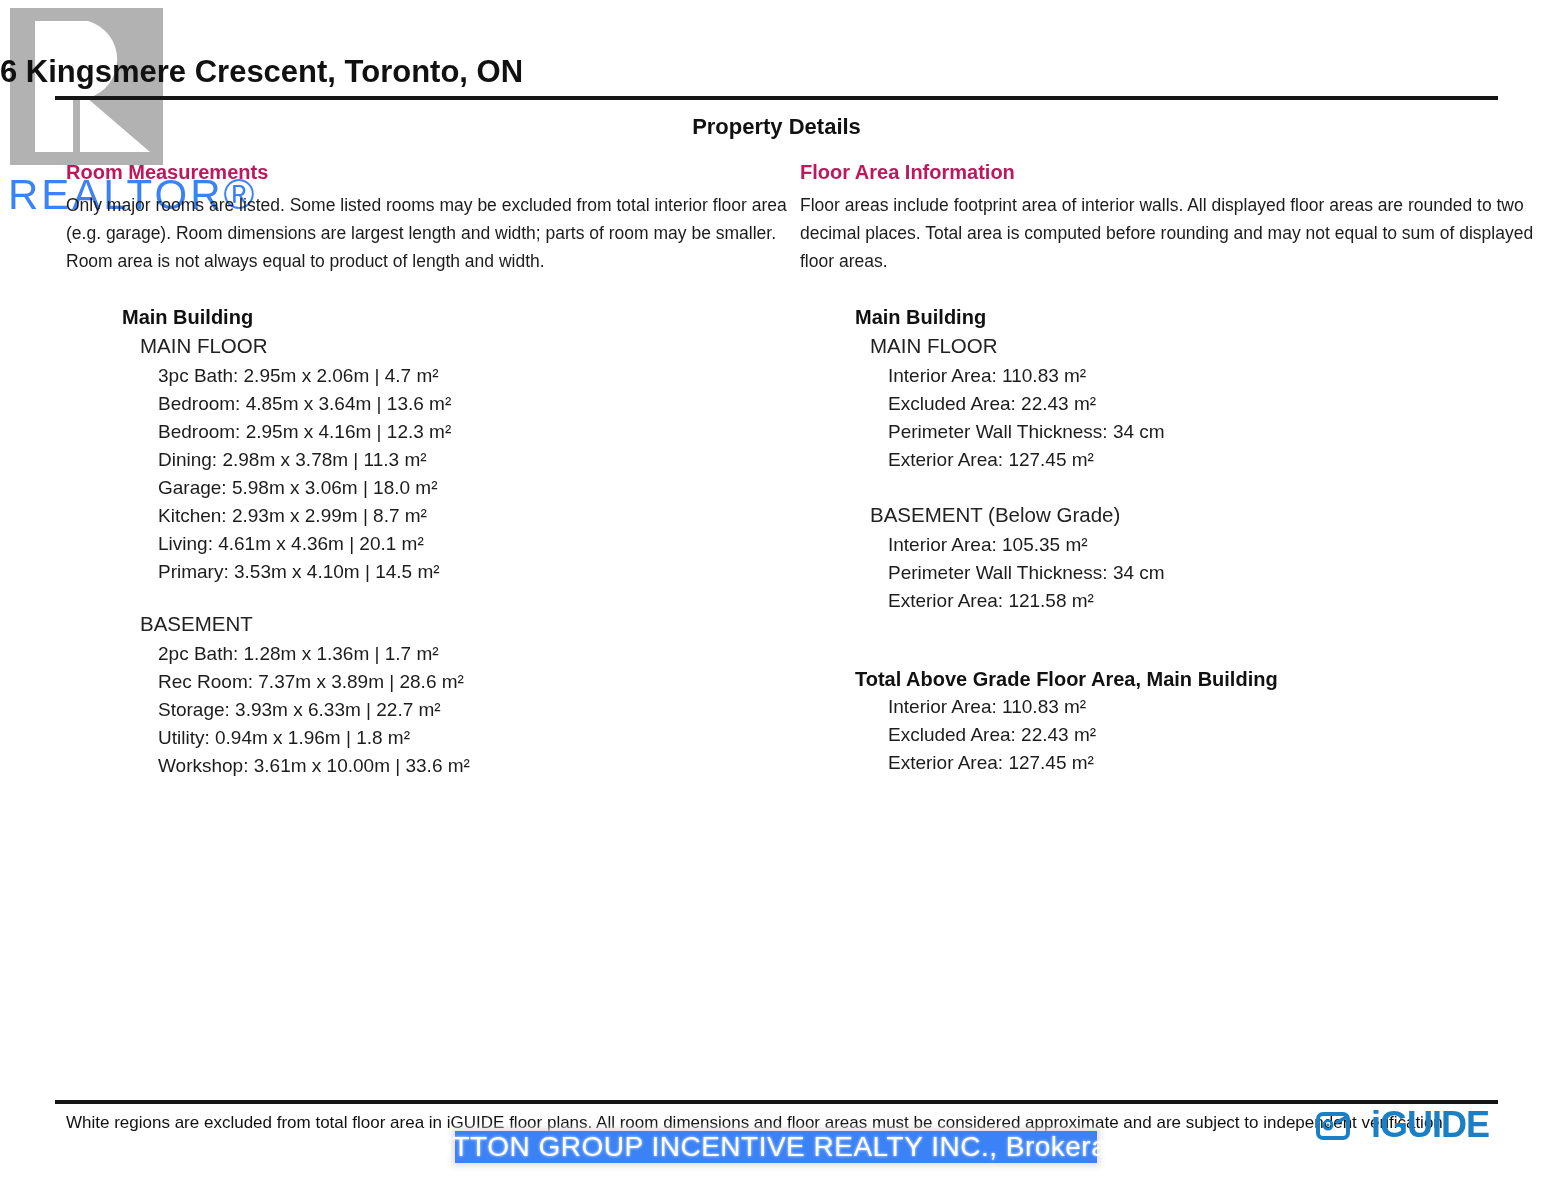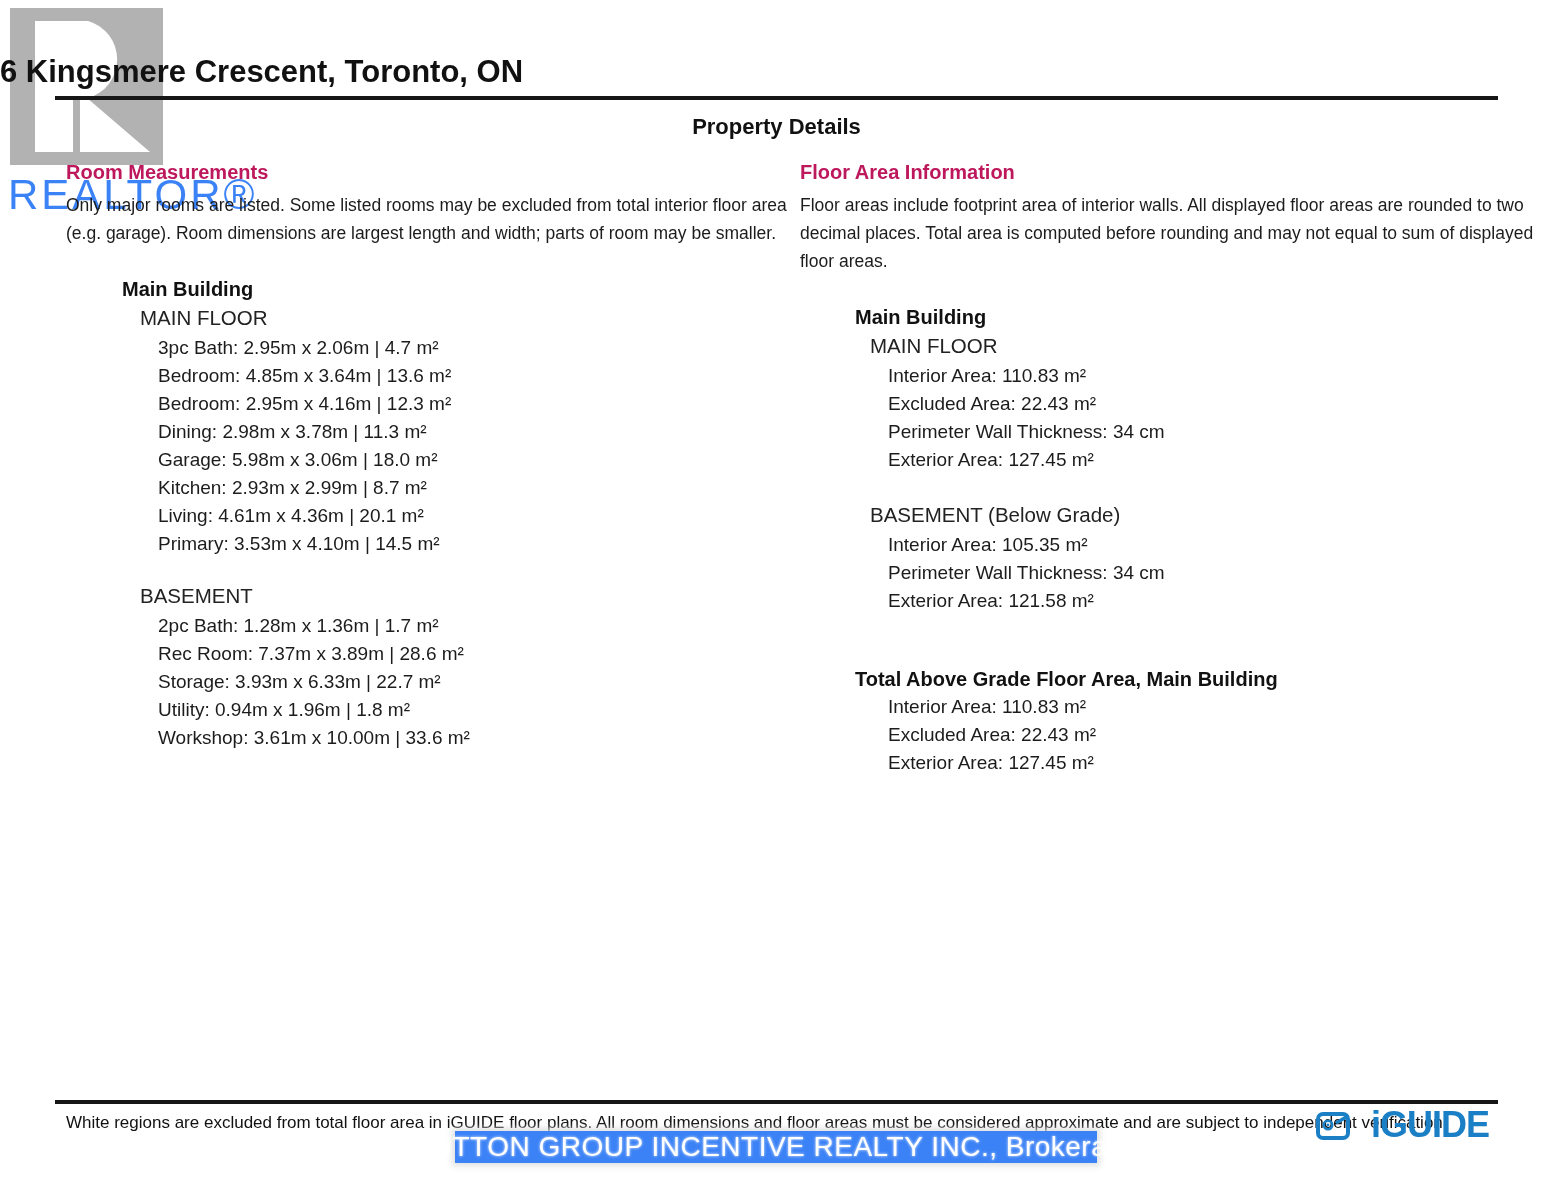--- a/index.html
+++ b/index.html
@@ -101,20 +101,21 @@
     <h1 class="page-title">6 Kingsmere Crescent, Toronto, ON</h1>
     <div class="header-rule"></div>
     <h2 class="page-subtitle">Property Details</h2>
   </div>
 
   <div class="col col-left">
     <div class="section-heading">Room Measurements</div>
     <div class="section-desc">
       <div class="desc-line">Only major rooms are listed. Some listed rooms may be excluded from total interior floor area</div>
       <div class="desc-line">(e.g. garage). Room dimensions are largest length and width; parts of room may be smaller.</div>
+      <div class="desc-line">Room area is not always equal to product of length and width.</div>
     </div>
 
     <div class="building-label">Main Building</div>
     <div class="floor-label">MAIN FLOOR</div>
     <div class="rooms-block">
       <div class="room-line">3pc Bath: 2.95m x 2.06m | 4.7 m²</div>
       <div class="room-line">Bedroom: 4.85m x 3.64m | 13.6 m²</div>
       <div class="room-line">Bedroom: 2.95m x 4.16m | 12.3 m²</div>
       <div class="room-line">Dining: 2.98m x 3.78m | 11.3 m²</div>
       <div class="room-line">Garage: 5.98m x 3.06m | 18.0 m²</div>

